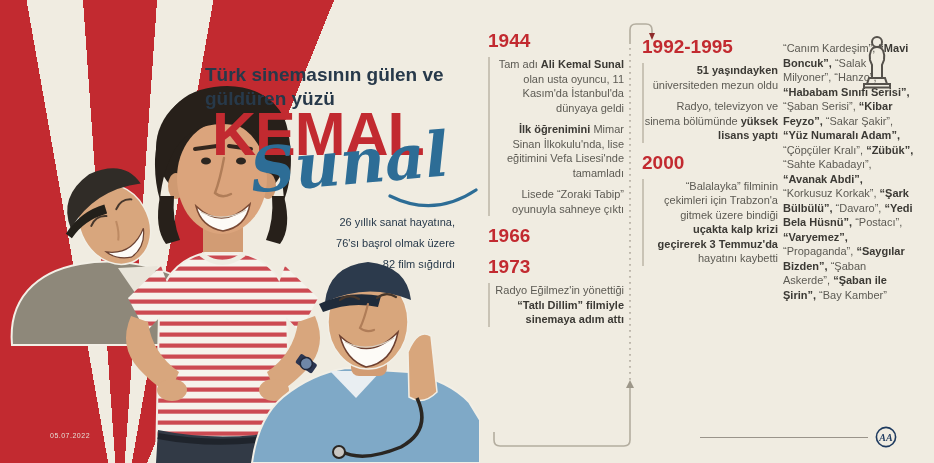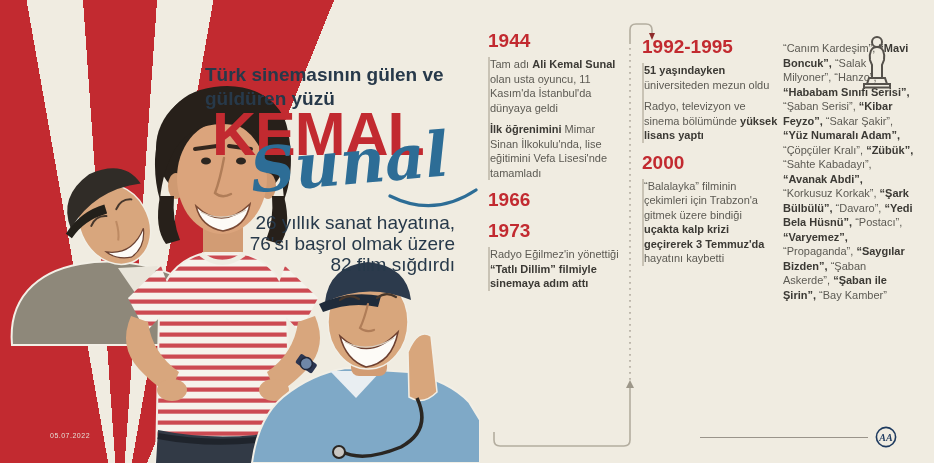--- a/index.html
+++ b/index.html
@@ -37,30 +37,30 @@
     font-size:61px;font-weight:800;letter-spacing:-1px;color:var(--red);line-height:60px;margin-top:16px;
   }
   .title-second{
     position:absolute;left:250px;top:128px;
     font-family:"DejaVu Serif", serif;font-style:italic;font-weight:bold;
     font-size:62px;color:var(--script-blue);transform:rotate(-5deg);line-height:70px;
   }
   .swash{position:absolute;left:388px;top:186px;}
   .subtitle{
     position:absolute;left:233px;top:212px;width:222px;text-align:right;
-    font-size:19px;line-height:21px;color:var(--navy);white-space:pre-line;
+    font-size:11px;line-height:21px;color:var(--navy);white-space:pre-line;
   }
   
   .tl-col{position:absolute;width:136px;}
   .tl-year{
     font-size:19px;font-weight:bold;color:var(--red);
     margin:0 0 5px 0;letter-spacing:0;
   }
   .tl-sec{margin-bottom:9px;}
-  .tl-body{border-left:2px solid var(--rule);}
+  .tl-body{border-left:2px solid var(--rule);text-align:right;}
   .tl-para{font-size:11px;line-height:14.5px;color:var(--body);margin-bottom:7px;}
   .tl-para:last-child{margin-bottom:0;}
   .tl-para b{color:var(--body-bold);font-weight:bold;}
   #tl-col-0{left:488px;top:30px;}
   #tl-col-1{left:642px;top:36px;}
   .connector{position:absolute;left:0;top:0;pointer-events:none;}
   
   .films{position:absolute;left:783px;top:36px;width:132px;}
   .films-heading{
     font-size:13px;line-height:15.5px;font-weight:bold;color:var(--red);
@@ -171,20 +171,21 @@
   <div class="subtitle">26 yıllık sanat hayatına,
 76'sı başrol olmak üzere
 82 film sığdırdı</div>
 
   <div class="tl-col" id="tl-col-0">
       <div class="tl-sec">
         <h3 class="tl-year">1944</h3>
         <div class="tl-body">
           <p class="tl-para"><span>Tam adı </span><b>Ali Kemal Sunal</b><span> olan usta oyuncu, 11 Kasım'da İstanbul'da dünyaya geldi</span></p>
           <p class="tl-para"><b>İlk öğrenimini</b><span> Mimar Sinan İlkokulu'nda, lise eğitimini Vefa Lisesi'nde tamamladı</span></p>
+          <p class="tl-para"><span>Lisede “Zoraki Tabip” oyunuyla sahneye çıktı</span></p>
         </div>
       </div>
       <div class="tl-sec">
         <h3 class="tl-year">1966</h3>
       </div>
       <div class="tl-sec">
         <h3 class="tl-year">1973</h3>
         <div class="tl-body">
           <p class="tl-para"><span>Radyo Eğilmez'in yönettiği </span><b>“Tatlı Dillim” filmiyle sinemaya adım attı</b></p>
         </div>

